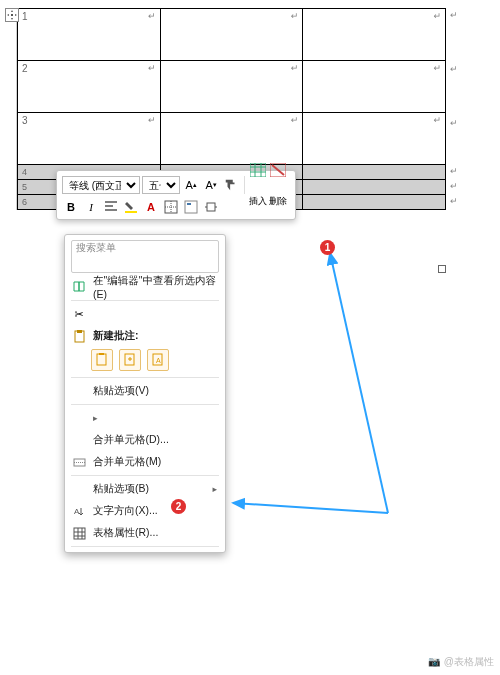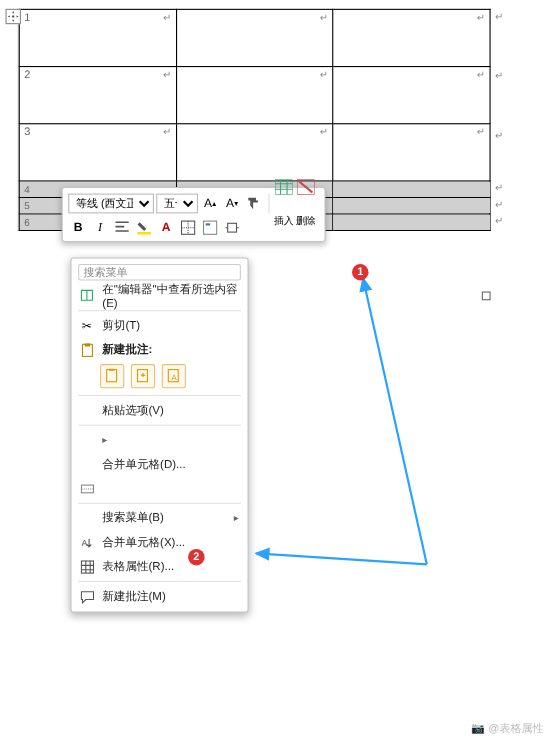--- a/index.html
+++ b/index.html
@@ -20,21 +20,21 @@
   .mini-toolbar { position: absolute; left: 56px; top: 170px; width: 240px; height: 50px; background: #fff; border: 1px solid #c4c4c4; border-radius: 3px; box-shadow: 0 2px 6px rgba(0,0,0,.25); padding: 3px 5px; }
   .mini-row { display: flex; align-items: center; gap: 2px; height: 22px; }
   .tb-select { border: 1px solid #bbb; font-size: 10px; height: 18px; padding: 0 2px; background: #fff; }
   .tb-btn { display: inline-flex; align-items: center; justify-content: center; width: 18px; height: 18px; border-radius: 2px; }
   .sep { width: 1px; height: 18px; background: #ddd; margin: 0 2px; }
   .icon-col { display: flex; flex-direction: column; align-items: center; font-size: 9px; gap: 18px; }
   .icon-col svg { width: 16px; height: 14px; }
 
   
   .context-menu { position: absolute; left: 64px; top: 234px; width: 162px; background: #fff; border: 1px solid #c4c4c4; border-radius: 3px; box-shadow: 0 3px 8px rgba(0,0,0,.3); padding: 3px 0; }
-  .search-box { margin: 2px 6px 3px; border: 1px solid #ccc; height: 15px; display: flex; align-items: flex-start; padding: 0 4px; border-radius: 2px; color: #888; font-size: 10px; }
+  .search-box { margin: 2px 6px 3px; border: 1px solid #ccc; height: 33px; display: flex; align-items: flex-start; padding: 0 4px; border-radius: 2px; color: #888; font-size: 10px; }
   .menu-item { display: flex; align-items: center; height: 22px; padding: 0 8px 0 6px; gap: 6px; position: relative; }
   .menu-item .mi-icon { width: 16px; height: 16px; display: flex; align-items: center; justify-content: center; }
   .menu-item .mi-label { flex: 1; font-size: 10.5px; color: #222; }
   .menu-item .mi-arrow { font-size: 9px; color: #666; }
   .menu-sep { height: 1px; background: #e2e2e2; margin: 2px 6px; }
   .paste-opts { display: flex; gap: 6px; padding: 2px 0 4px 26px; }
   .paste-opts .pbtn { width: 22px; height: 22px; border: 1px solid #e8c070; border-radius: 2px; display: flex; align-items: center; justify-content: center; background: #fff8ec; }
 
   
   .badge { position: absolute; width: 15px; height: 15px; border-radius: 50%; background: #e03030; color: #fff; font-size: 10px; font-weight: bold; display: flex; align-items: center; justify-content: center; z-index: 20; }
@@ -189,21 +189,20 @@
       <span class="mi-icon">
         <svg width="14" height="14" viewBox="0 0 14 14">
           <path d="M2 2h5v9H2zM7 2h5v9H7z" fill="none" stroke="#2a6"></path>
         </svg>
       </span>
       <span class="mi-label">在"编辑器"中查看所选内容(E)</span>
     </div>
   <div class="menu-sep"></div>
   <div class="menu-item">
       <span class="mi-icon">✂</span>
-      <span class="mi-label">剪切(T)</span>
     </div>
   <div class="menu-item">
       <span class="mi-icon">
         <svg width="13" height="13" viewBox="0 0 13 13">
           <rect x="2" y="1" width="9" height="11" fill="none" stroke="#b80"></rect>
           <rect x="4" y="0" width="5" height="3" fill="#b80"></rect>
         </svg>
       </span>
       <span class="mi-label" style="font-weight:bold">新建批注:</span>
     </div>
@@ -241,57 +240,50 @@
       <span class="mi-icon"></span>
       <span class="mi-label">合并单元格(D)...</span>
     </div>
   <div class="menu-item">
       <span class="mi-icon">
         <svg width="13" height="13" viewBox="0 0 13 13">
           <rect x="1" y="3" width="11" height="7" fill="none" stroke="#888"></rect>
           <line x1="1" y1="6.5" x2="12" y2="6.5" stroke="#888" stroke-dasharray="1,1"></line>
         </svg>
       </span>
+      <span class="mi-label">合并单元格(M)</span>
     </div>
   <div class="menu-sep"></div>
   <div class="menu-item">
       <span class="mi-icon"></span>
-      <span class="mi-label">搜索菜单(B)</span>
+      <span class="mi-label">粘贴选项(B)</span>
       <span class="mi-arrow">▸</span>
     </div>
   <div class="menu-item">
       <span class="mi-icon">
         <svg width="13" height="13" viewBox="0 0 13 13">
           <text x="1" y="9" font-size="8" fill="#555">A</text>
           <path d="M8 3v7l2-2M8 10l-2-2" stroke="#555" fill="none"></path>
         </svg>
       </span>
-      <span class="mi-label">合并单元格(X)...</span>
+      <span class="mi-label">文字方向(X)...</span>
     </div>
   <div class="menu-item">
       <span class="mi-icon">
         <svg width="13" height="13" viewBox="0 0 13 13">
           <rect x="1" y="1" width="11" height="11" fill="none" stroke="#555"></rect>
           <line x1="1" y1="5" x2="12" y2="5" stroke="#555"></line>
           <line x1="1" y1="9" x2="12" y2="9" stroke="#555"></line>
           <line x1="5" y1="1" x2="5" y2="12" stroke="#555"></line>
           <line x1="9" y1="1" x2="9" y2="12" stroke="#555"></line>
         </svg>
       </span>
       <span class="mi-label">表格属性(R)...</span>
     </div>
   <div class="menu-sep"></div>
-  <div class="menu-item">
-      <span class="mi-icon">
-        <svg width="13" height="13" viewBox="0 0 13 13">
-          <path d="M1 2h11v7H5l-3 3V9H1z" fill="none" stroke="#555"></path>
-        </svg>
-      </span>
-      <span class="mi-label">新建批注(M)</span>
-    </div>
 </div>
 
 <div class="badge" style="left:320px; top:240px;">
     <span>1</span>
   </div>
 <div class="badge" style="left:171px; top:499px;">
     <span>2</span>
   </div>
 
 <svg class="arrow" style="left:228px; top:248px;" width="165" height="270">

